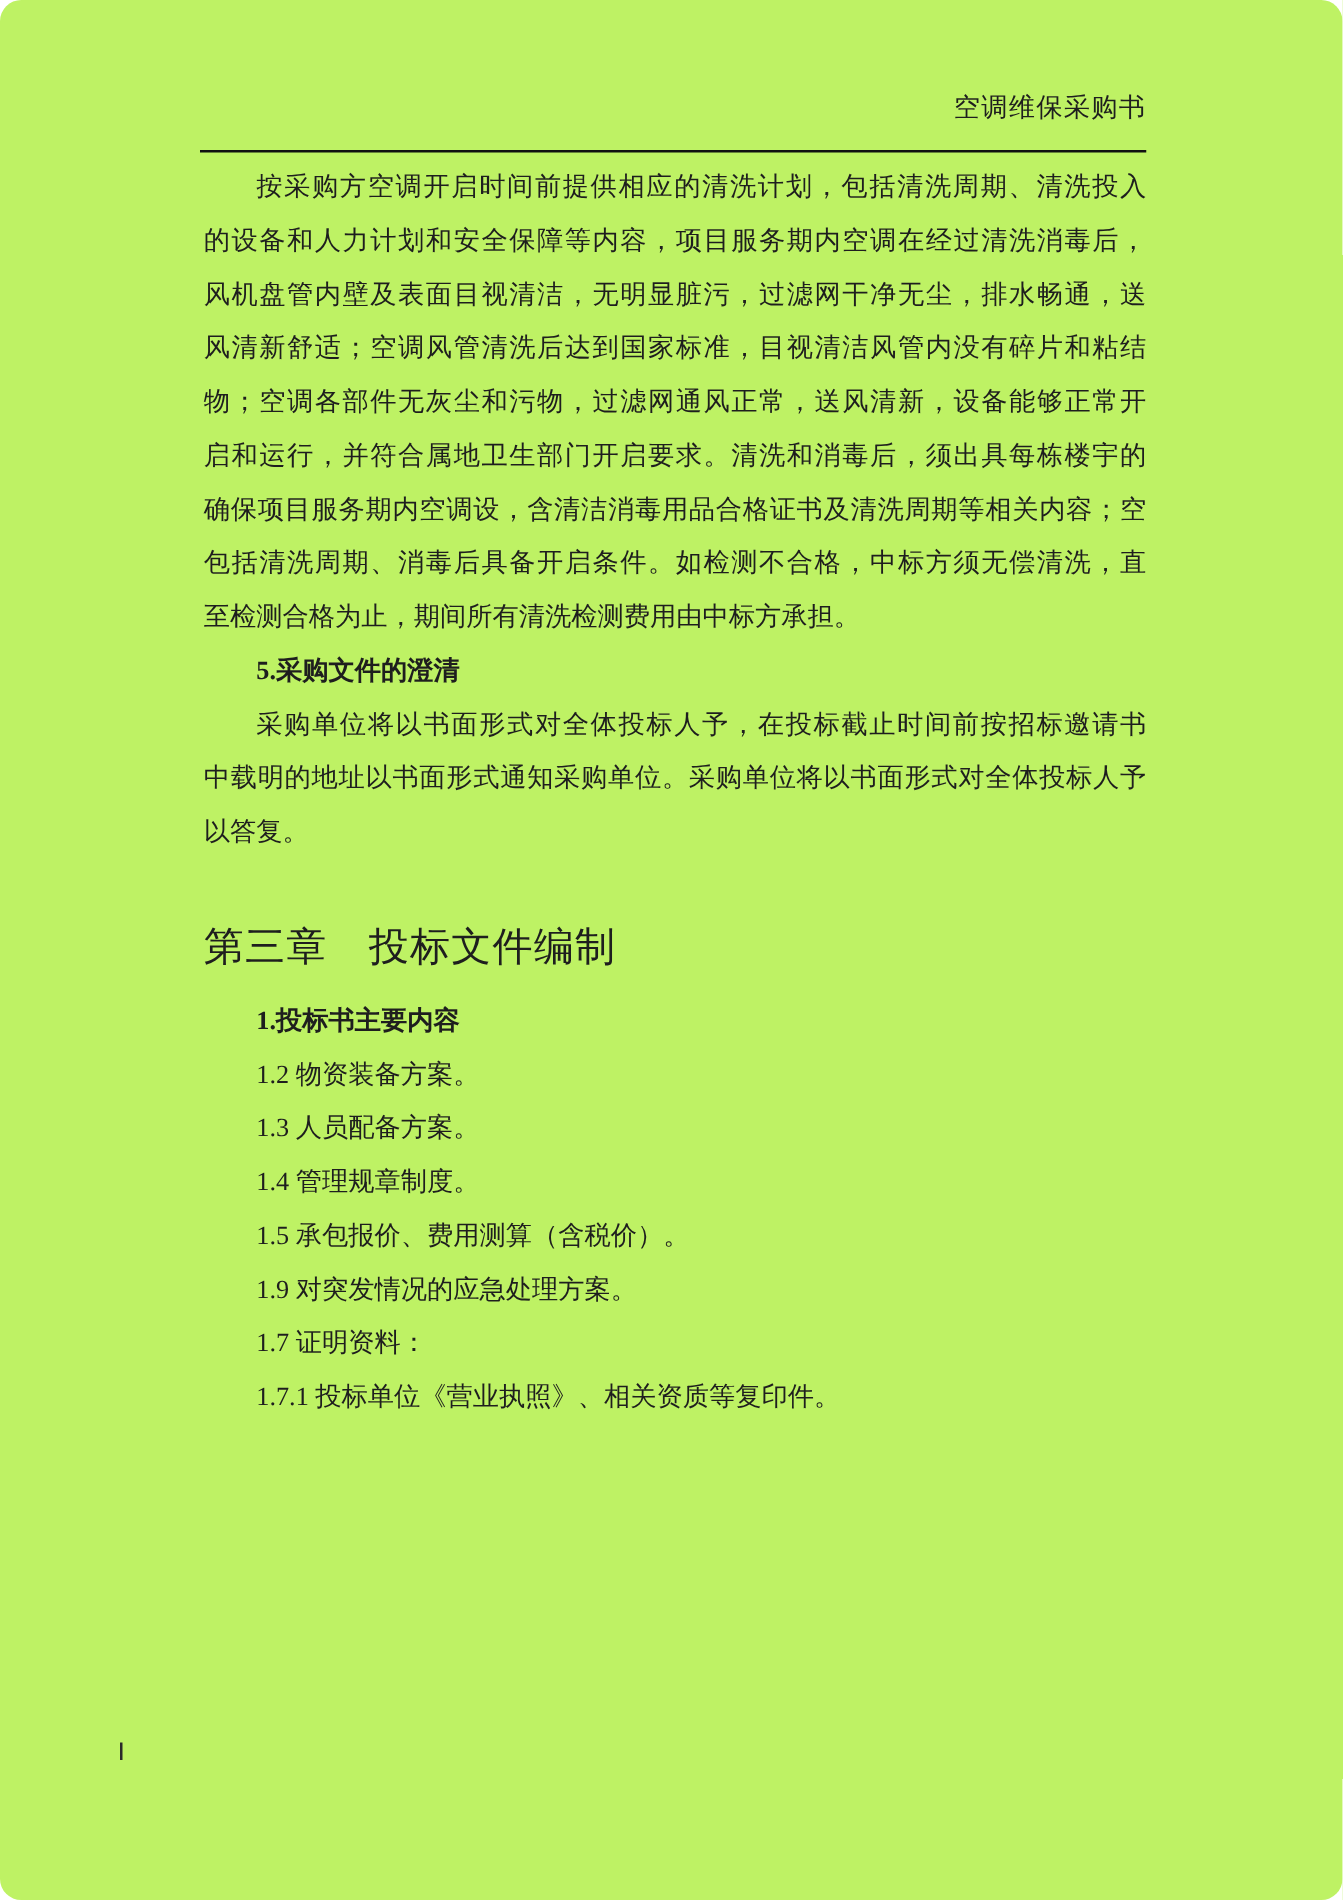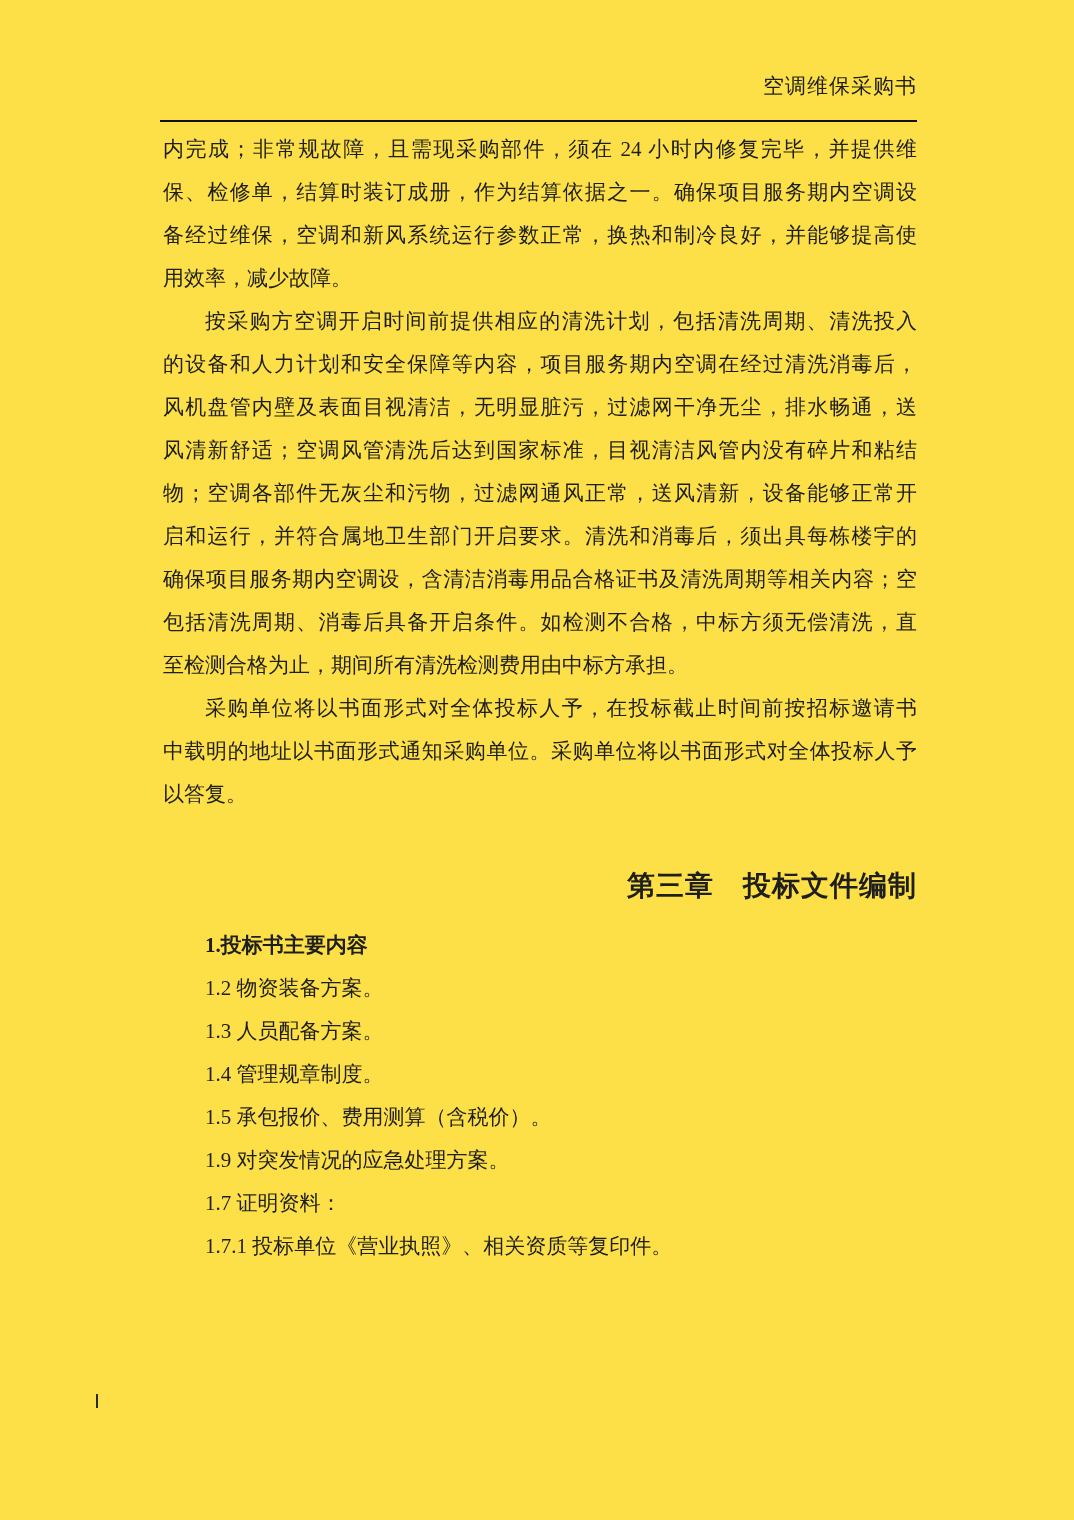--- a/index.html
+++ b/index.html
@@ -4,24 +4,25 @@
 <style>
   html, body {
     margin: 0;
     padding: 0;
     background: #ffffff;
   }
   .page {
     position: relative;
     width: 1074px;
     height: 1520px;
-    background: #fde047;
+    background: #bef264;
     overflow: hidden;
     font-family: "Liberation Serif", "DejaVu Serif", serif;
     color: #1e1e1e;
+    border-radius: 17px;
   }
   .header-title {
     position: absolute;
     top: 74px;
     right: 157px;
     font-size: 21px;
     line-height: 24px;
     letter-spacing: 1px;
     white-space: nowrap;
   }
@@ -54,23 +55,23 @@
     white-space: normal;
   }
   .heading {
     font-weight: bold;
     padding-left: 42px;
   }
   .item {
     padding-left: 42px;
   }
   .chapter {
-    font-size: 28px;
-    font-weight: bold;
-    text-align: right;
+    font-size: 32px;
+    font-weight: normal;
+    text-align: left;
     line-height: 56px;
     letter-spacing: 1px;
   }
   .chapter + .heading {
     margin-top: 10px;
   }
   .spacer {
     height: 42px;
   }
   .cursor-mark {
@@ -83,36 +84,31 @@
   }
 </style>
 </head>
 <body>
 
 <div class="page">
   <div class="header-title">空调维保采购书</div>
   <div class="header-rule"></div>
   <div class="content" id="content">
       <div class="para">
-        <div class="line">内完成；非常规故障，且需现采购部件，须在 24 小时内修复完毕，并提供维</div>
-        <div class="line">保、检修单，结算时装订成册，作为结算依据之一。确保项目服务期内空调设</div>
-        <div class="line">备经过维保，空调和新风系统运行参数正常，换热和制冷良好，并能够提高使</div>
-        <div class="line last">用效率，减少故障。</div>
-      </div>
-      <div class="para">
         <div class="line first">按采购方空调开启时间前提供相应的清洗计划，包括清洗周期、清洗投入</div>
         <div class="line">的设备和人力计划和安全保障等内容，项目服务期内空调在经过清洗消毒后，</div>
         <div class="line">风机盘管内壁及表面目视清洁，无明显脏污，过滤网干净无尘，排水畅通，送</div>
         <div class="line">风清新舒适；空调风管清洗后达到国家标准，目视清洁风管内没有碎片和粘结</div>
         <div class="line">物；空调各部件无灰尘和污物，过滤网通风正常，送风清新，设备能够正常开</div>
         <div class="line">启和运行，并符合属地卫生部门开启要求。清洗和消毒后，须出具每栋楼宇的</div>
         <div class="line">确保项目服务期内空调设，含清洁消毒用品合格证书及清洗周期等相关内容；空</div>
         <div class="line">包括清洗周期、消毒后具备开启条件。如检测不合格，中标方须无偿清洗，直</div>
         <div class="line last">至检测合格为止，期间所有清洗检测费用由中标方承担。</div>
       </div>
+      <div class="heading">5.采购文件的澄清</div>
       <div class="para">
         <div class="line first">采购单位将以书面形式对全体投标人予，在投标截止时间前按招标邀请书</div>
         <div class="line">中载明的地址以书面形式通知采购单位。采购单位将以书面形式对全体投标人予</div>
         <div class="line last">以答复。</div>
       </div>
       <div class="spacer"></div>
       <div class="chapter">第三章　投标文件编制</div>
       <div class="heading">1.投标书主要内容</div>
       <div class="item">1.2 物资装备方案。</div>
       <div class="item">1.3 人员配备方案。</div>

